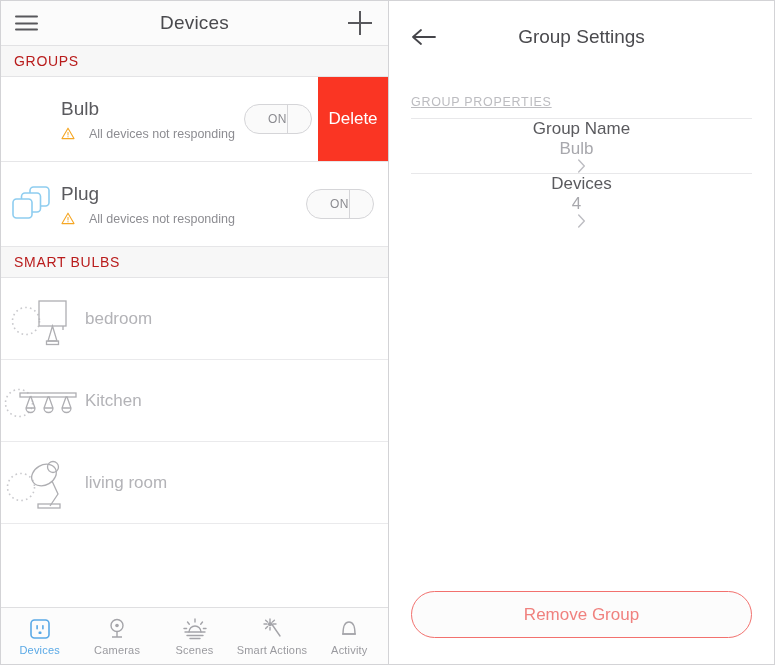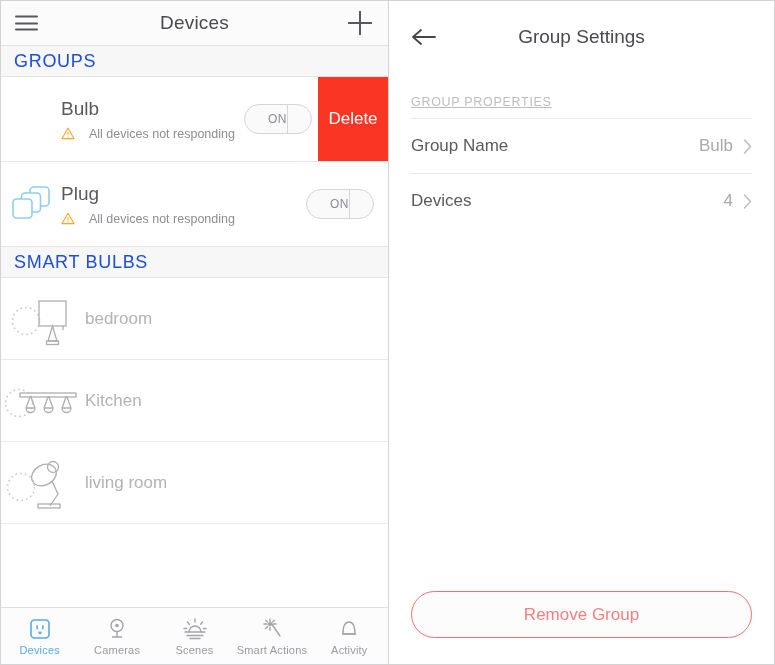--- a/index.html
+++ b/index.html
@@ -51,21 +51,21 @@
   .plus-btn:before { left: 0; top: 11px; width: 24px; height: 2px; }
   .plus-btn:after { top: 0; left: 11px; height: 24px; width: 2px; }
 
   .list-scroll { flex: 1; overflow: hidden; background: #fff; }
 
   .section-head {
     height: 31px; background: #f7f7f7;
     border-bottom: 1px solid #e4e4e6;
     display: flex; align-items: center;
     padding-left: 13px;
-    font-size: 18px; color: #1d4ed8;
+    font-size: 14px; color: #b91c1c;
     letter-spacing: .7px;
   }
 
   
   .group-row {
     position: relative; height: 85px;
     border-bottom: 1px solid #e6e6e8;
     display: flex; align-items: center;
     background: #fff;
   }
@@ -141,20 +141,21 @@
   }
   .prop-head {
     padding: 22px 22px 9px 22px;
     font-size: 12.5px; color: #bcbcc0; letter-spacing: .7px; text-decoration: underline;
   }
   .prop-row {
     margin: 0 22px; height: 55px;
     border-top: 1px solid #e8e8ea;
     display: flex; align-items: center;
     cursor: pointer;
+    flex-direction: column;
   }
   .prop-row:last-of-type { border-bottom: 1px solid #e8e8ea; }
   .prop-label { flex: 1; font-size: 17px; color: #5a5a5e; }
   .prop-val { font-size: 17px; color: #a8a8ad; margin-right: 10px; }
   .chev { width: 9px; height: 15px; }
   .spacer { flex: 1; }
   .remove-wrap { padding: 0 22px 26px 22px; }
   .remove-btn {
     width: 100%; height: 47px;
     border: 1.5px solid #f2716e; border-radius: 24px;

